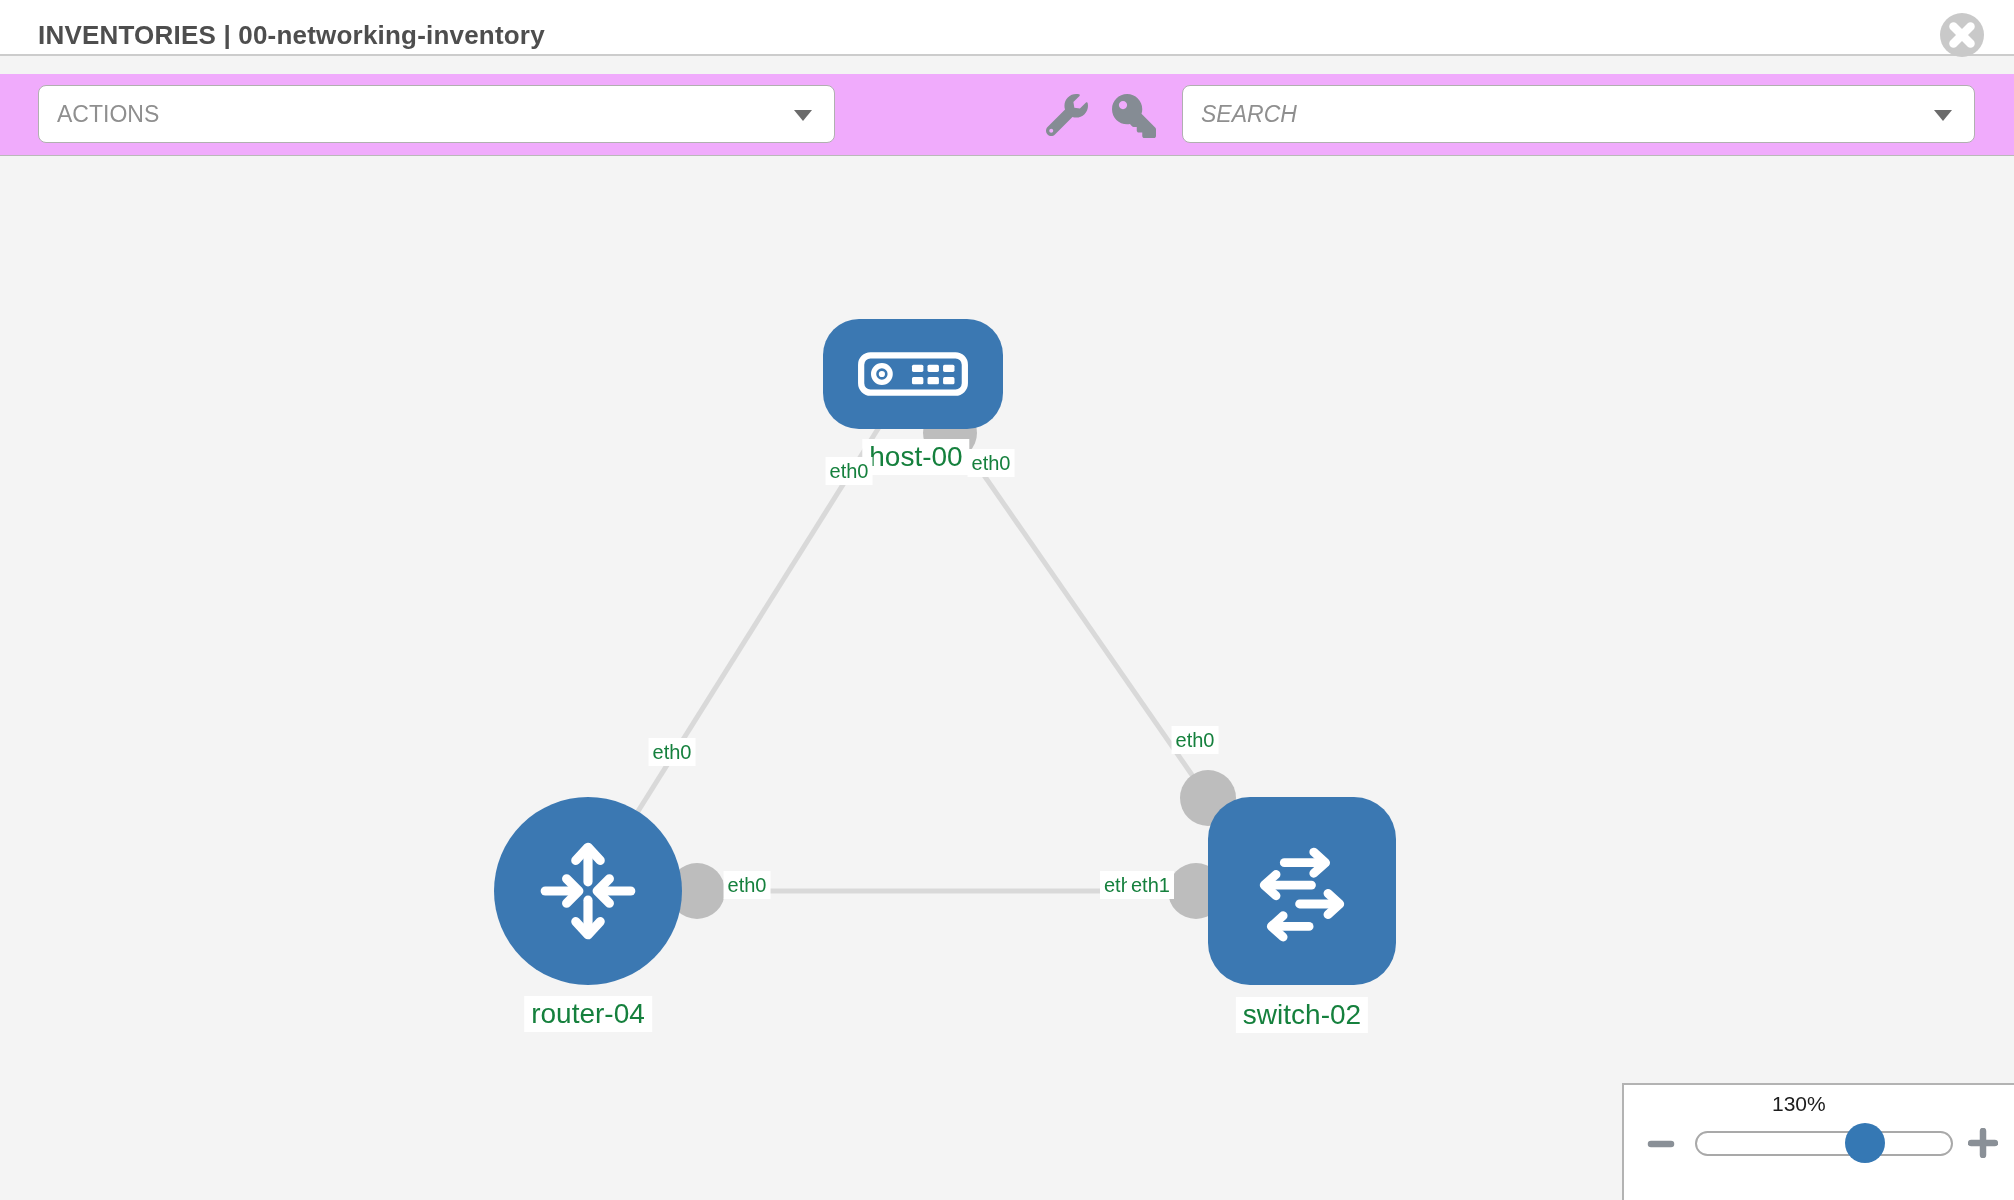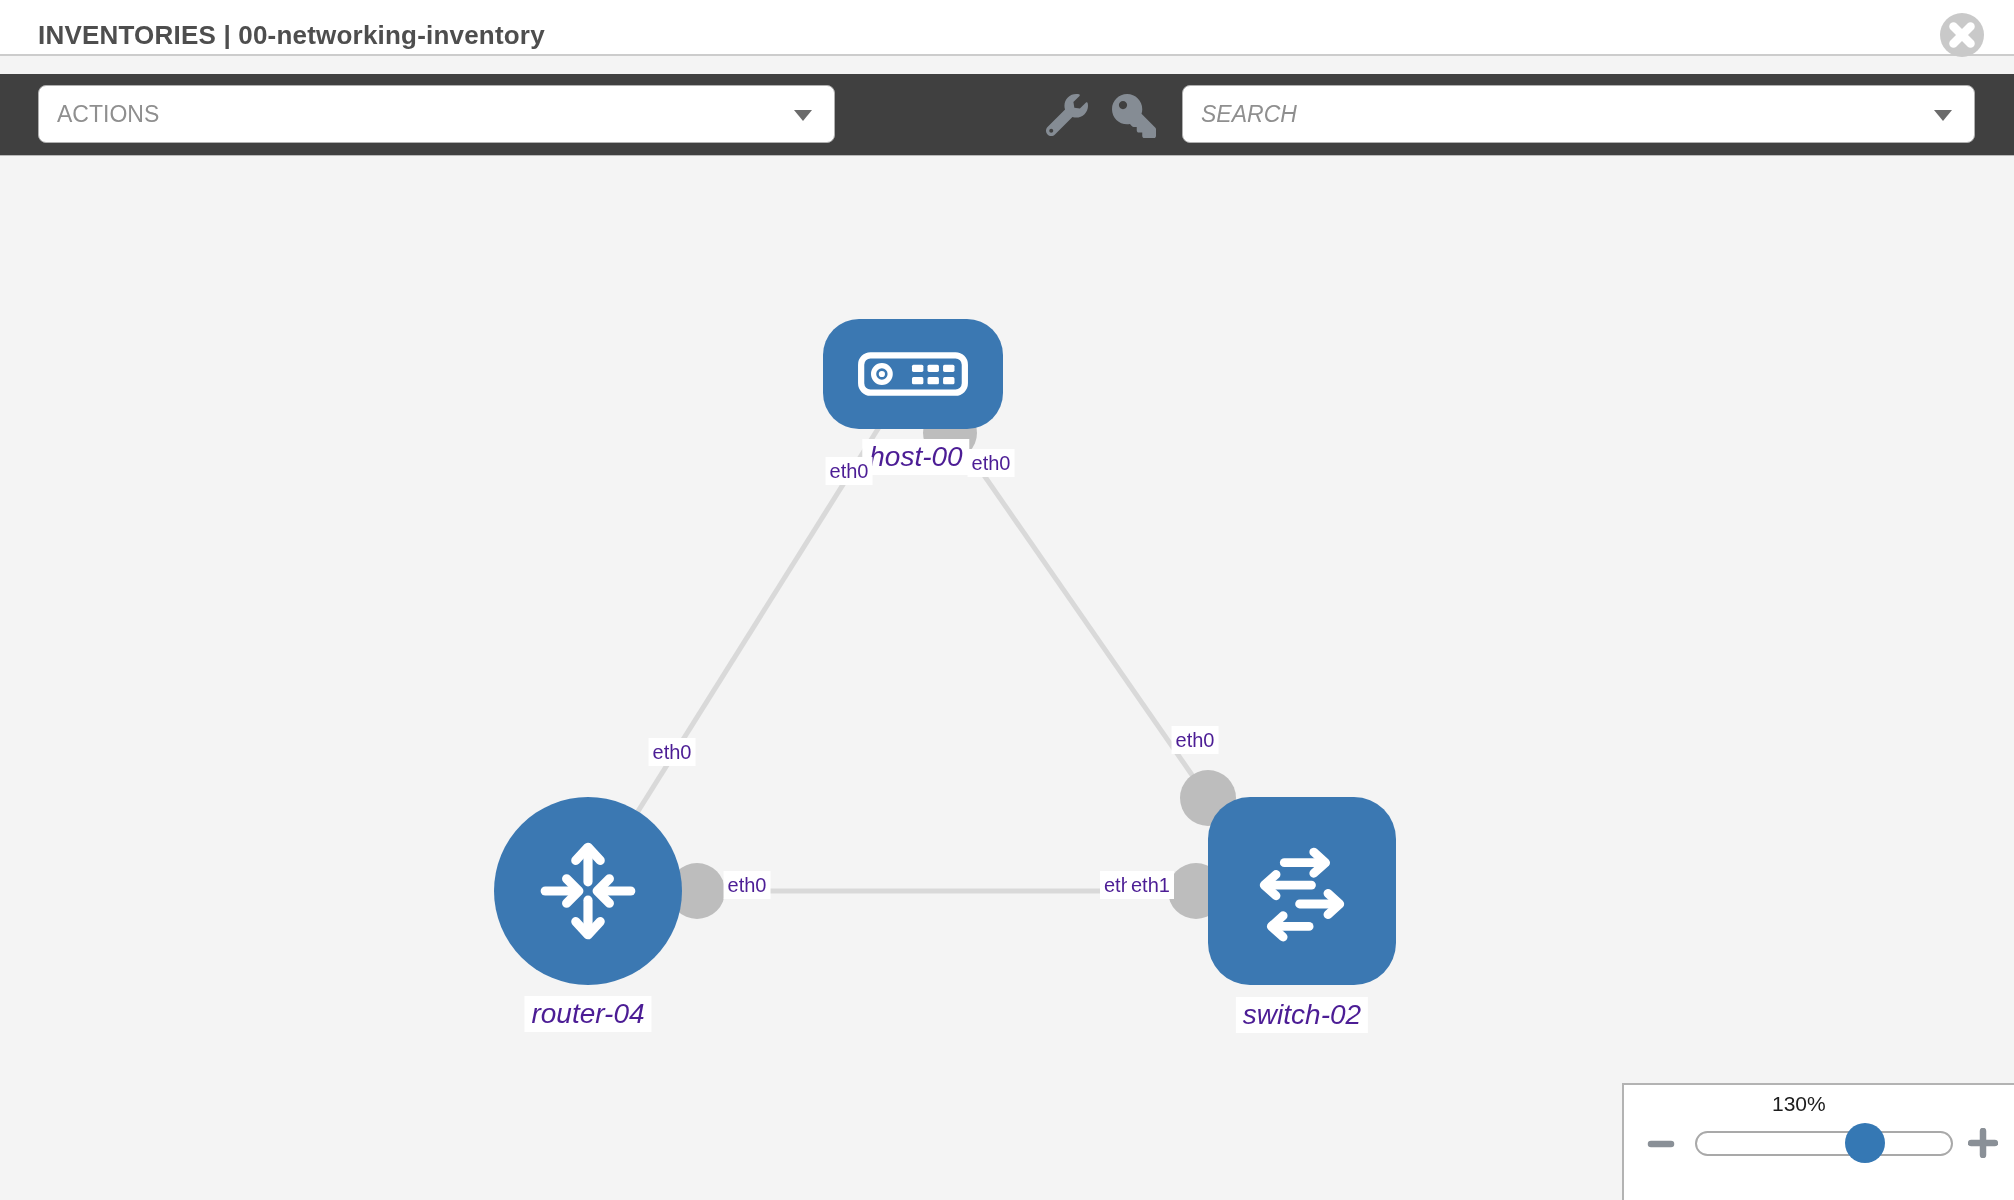--- a/index.html
+++ b/index.html
@@ -9,21 +9,21 @@
 
   
   .header { position:absolute; top:0; left:0; width:2014px; height:56px;
     background:#ffffff; border-bottom:2px solid #cccccc; }
   .title { position:absolute; left:38px; top:0; line-height:70px;
     font-size:26px; font-weight:bold; color:#4e4e4e; letter-spacing:0.2px; }
   .close-btn { position:absolute; left:1939px; top:12px; width:46px; height:46px; cursor:pointer; }
 
   
   .toolbar { position:absolute; top:74px; left:0; width:2014px; height:82px;
-    background:#404040; border-bottom:1px solid #b9b9b9; }
+    background:#f0abfc; border-bottom:1px solid #b9b9b9; }
   .select-box { position:absolute; top:11px; height:58px; background:#ffffff;
     border:1px solid #b0b0b0; border-radius:8px; }
   .select-box .sel-text { position:absolute; left:18px; top:0; line-height:56px;
     font-size:23px; color:#8f8f8f; }
   .caret { position:absolute; right:22px; top:24px; width:0; height:0;
     border-left:9px solid transparent; border-right:9px solid transparent;
     border-top:11px solid #6b6b6b; }
   .actions-box { left:38px; width:797px; }
   .search-box { left:1182px; width:793px;font-style:italic; }
   .tool-icon { position:absolute; top:20px; }
@@ -35,23 +35,23 @@
     background:#f4f4f4; }
   .edges { position:absolute; top:0; left:0; }
 
   .node { position:absolute; background:#3b78b2; display:flex;
     align-items:center; justify-content:center; cursor:pointer; }
   .node-host { left:823px; top:162px; width:180px; height:110px; border-radius:36px; }
   .node-router { left:494px; top:640px; width:188px; height:188px; border-radius:50%; }
   .node-switch { left:1208px; top:640px; width:188px; height:188px; border-radius:42px; }
 
   .lbl { position:absolute; transform:translate(-50%,-50%); background:#ffffff;
-    color:#4c1d95; font-size:20px; line-height:26px; padding:1px 4px;
+    color:#15803d; font-size:20px; line-height:26px; padding:1px 4px;
     white-space:nowrap;text-align:center; }
-  .node-lbl { font-size:28px; line-height:34px; padding:1px 7px;font-style:italic; }
+  .node-lbl { font-size:28px; line-height:34px; padding:1px 7px; }
   .lbl-left { transform:translate(0,-50%); }
 
   
   .zoom-panel { position:absolute; right:0; bottom:0; width:392px; height:117px;
     background:#ffffff; border-top:2px solid #b3b3b3; border-left:2px solid #b3b3b3; }
   .zoom-level { position:absolute; left:148px; top:7px; width:112px;
     text-align:left; font-size:21px; color:#1d1d1d; }
   .zoom-minus { position:absolute; left:23px; top:48px; cursor:pointer; }
   .zoom-plus { position:absolute; left:344px; top:43px; cursor:pointer; }
   .zoom-track { position:absolute; left:71px; top:46px; width:258px; height:25px;

